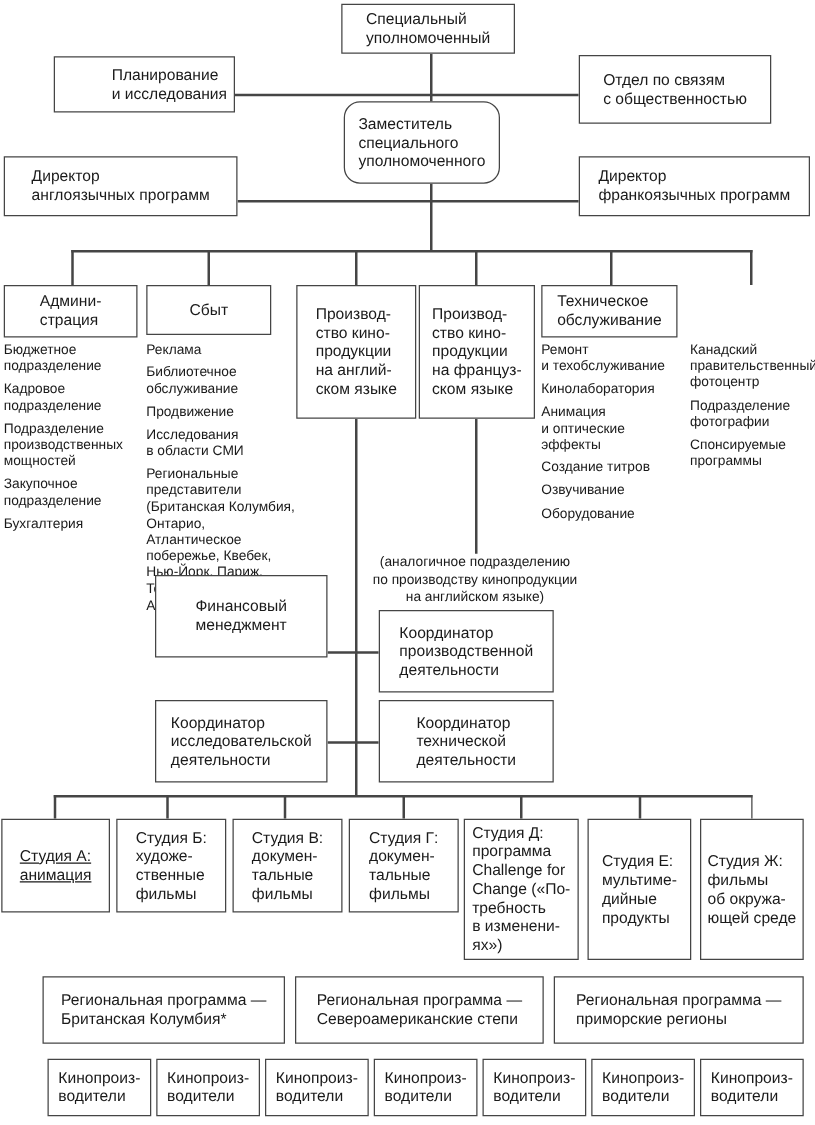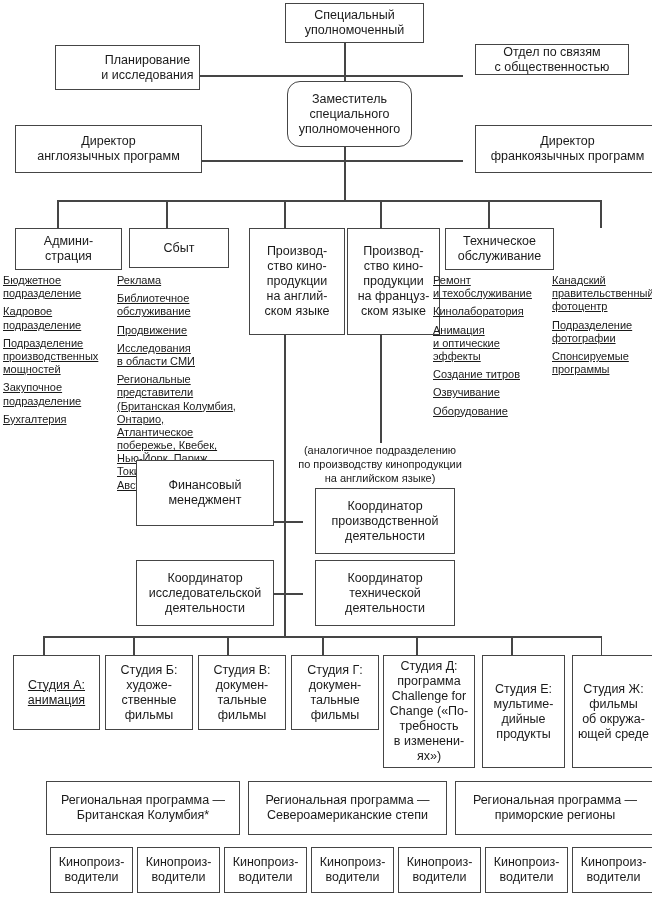--- a/index.html
+++ b/index.html
@@ -4,26 +4,26 @@
 <style>
   html,body{margin:0;padding:0;background:#ffffff;}
   #canvas{
     position:relative;width:652px;height:900px;background:#ffffff;
     font-family:"Liberation Sans",sans-serif;color:#1a1a1a;overflow:hidden;
   }
   .box{
     position:absolute;box-sizing:border-box;background:#ffffff;
     border:1.5px solid #454545;
     display:flex;align-items:center;justify-content:center;
-    text-align:center;font-size:12.5px;line-height:1.2;margin-left:12px;
+    font-size:12.5px;line-height:1.2;
   }
   .box .lbl{white-space:pre-line;padding:1px 2px;}
   .line{position:absolute;background:#454545;}
   .list{position:absolute;font-size:11px;line-height:1.2;}
-  .list .item{white-space:pre-line;margin-bottom:5px;text-decoration:underline;}
+  .list .item{white-space:pre-line;margin-bottom:5px;}
   .note{
     position:absolute;font-size:11px;line-height:1.25;
     text-align:center;white-space:pre-line;
   }
 </style>
 </head>
 <body>
 
 <div id="canvas">
 
@@ -52,21 +52,21 @@
   <div class="line" style="left:600.5px;top:636px;width:1.5px;height:19px;"></div>
 
   <div class="box" style="left:273px;top:3px;width:139px;height:40px;">
     <span class="lbl">Специальный
 уполномоченный</span>
   </div>
   <div class="box" style="left:43px;top:45px;width:145px;height:45px;padding-left:40px;">
     <span class="lbl">Планирование
 и исследования</span>
   </div>
-  <div class="box" style="left:463px;top:44px;width:154px;height:31px;">
+  <div class="box" style="left:463px;top:44px;width:154px;height:55px;">
     <span class="lbl">Отдел по связям
 с общественностью</span>
   </div>
   <div class="box" style="left:275px;top:81px;width:125px;height:66px;border-radius:13px;">
     <span class="lbl">Заместитель
 специального
 уполномоченного</span>
   </div>
   <div class="box" style="left:3px;top:125px;width:187px;height:48px;">
     <span class="lbl">Директор

